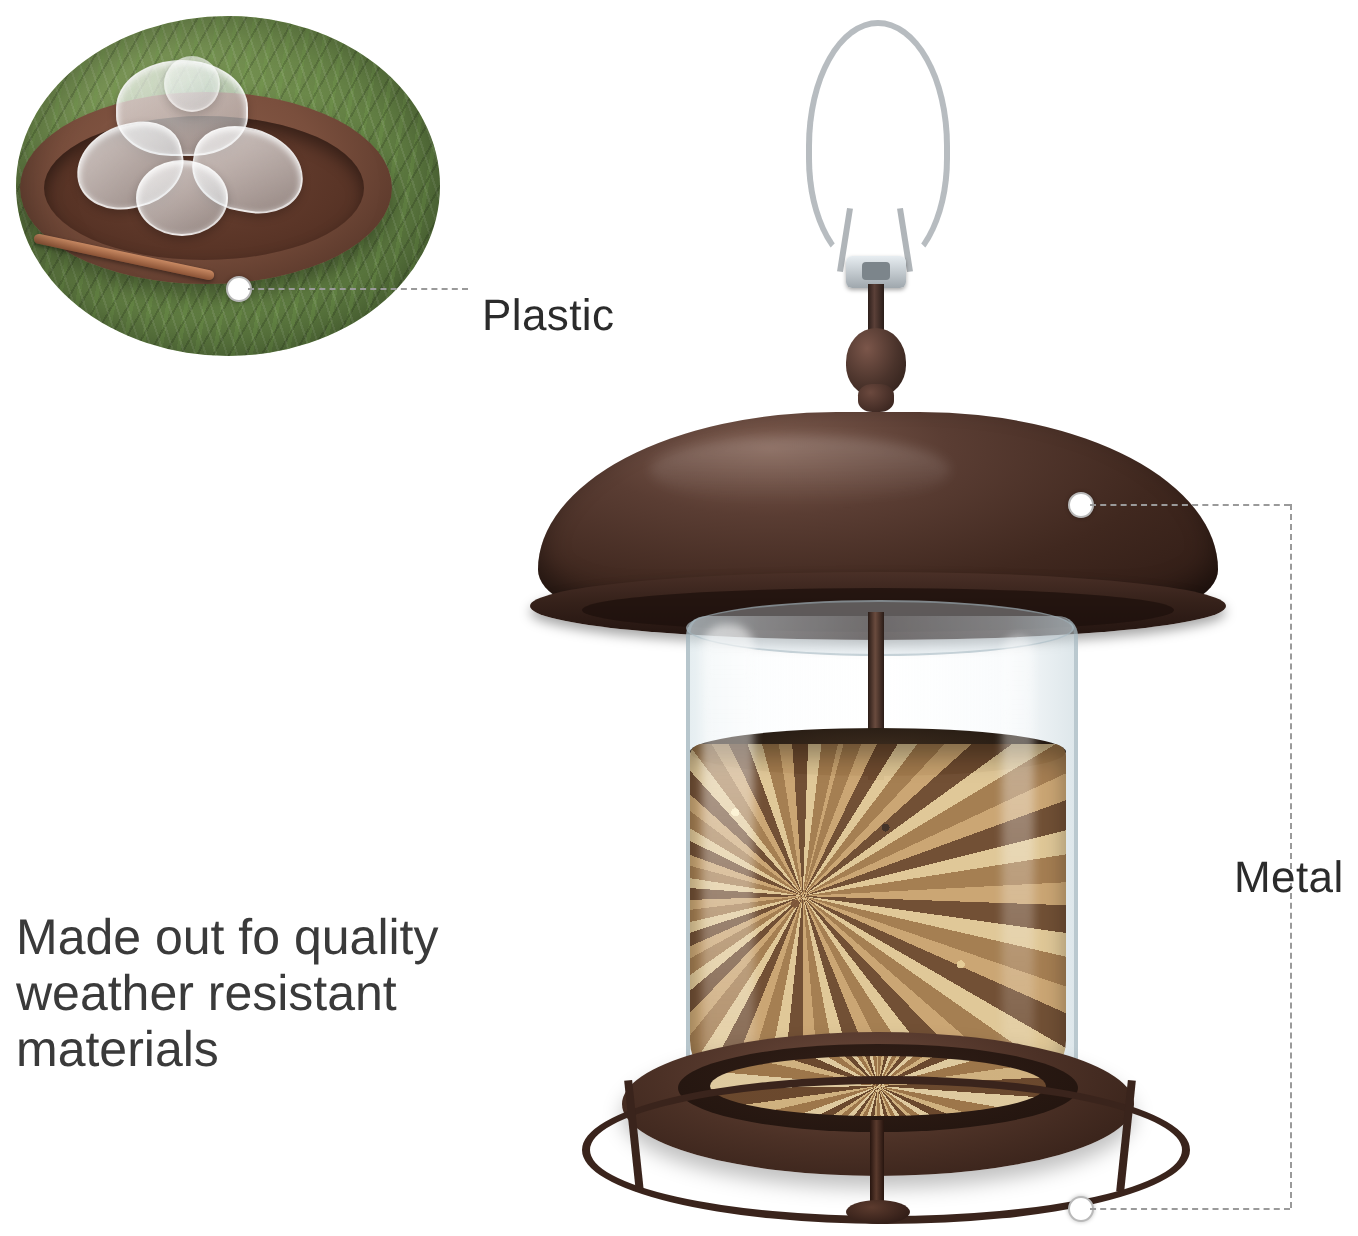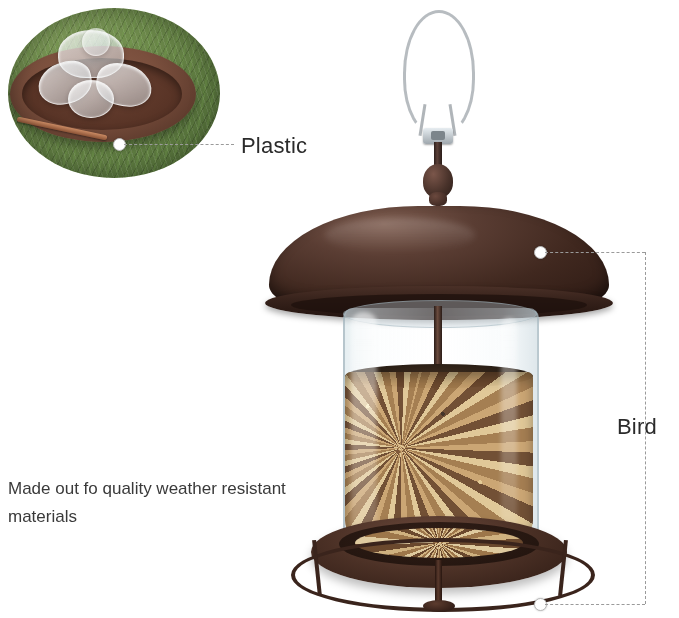--- a/index.html
+++ b/index.html
@@ -120,40 +120,41 @@
     width: 0;
     border-left: 1px dashed #9a9a9a;
   }
 
   .callout-label {
     position: absolute;
     color: #2b2b2b;
     font-size: 22px;
     letter-spacing: 0.2px;
     white-space: nowrap;
+    margin-top: 12px;
   }
 
   
   .headline {
     position: absolute;
     left: 8px;
     top: 398px;
     color: #6e1115;
     font-size: 30px;
     font-weight: bold;
     letter-spacing: 0.2px;
     white-space: nowrap;
   }
   .subtext {
     position: absolute;
     left: 8px;
-    top: 475px;
+    top: 455px;
     width: 290px;
     color: #3a3a3a;
-    font-size: 17px;
+    font-size: 25px;
     line-height: 28px;
   }
 
   
   .feeder {
     position: absolute;
     left: 255px;
     top: 0px;
     width: 400px;
     height: 618px;
@@ -509,15 +510,15 @@
     <div class="perch-leg-r"></div>
     <div class="bottom-post"></div>
     <div class="bottom-foot"></div>
   </div>
 
   <div class="callout-dot" style="left:534px; top:246px;"></div>
   <div class="dashed-h" style="left:545px; top:252px; width:100px;"></div>
   <div class="callout-dot" style="left:534px; top:598px;"></div>
   <div class="dashed-h" style="left:545px; top:604px; width:100px;"></div>
   <div class="dashed-v" style="left:645px; top:252px; height:352px;"></div>
-  <div class="callout-label label-metal">Bird</div>
+  <div class="callout-label label-metal">Metal</div>
 
 </div>
 
 </body></html>

